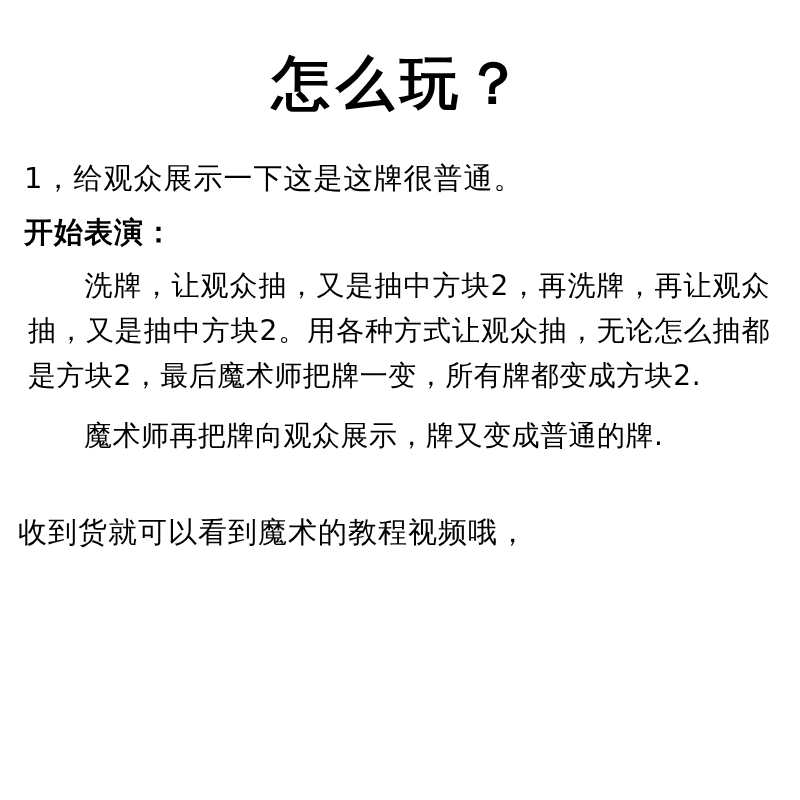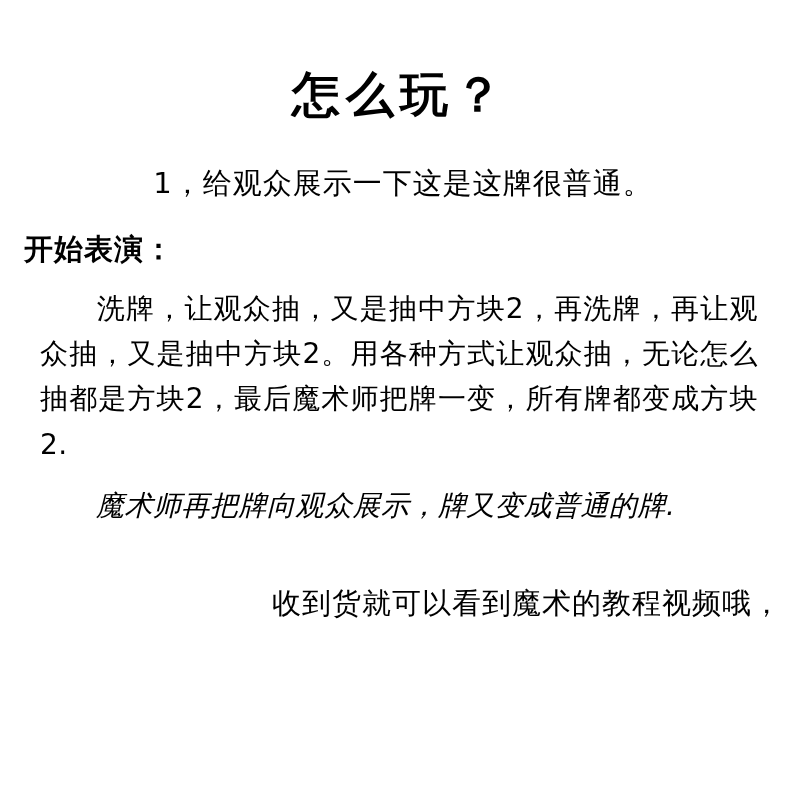--- a/index.html
+++ b/index.html
@@ -16,70 +16,68 @@
   }
   .page {
     position: relative;
     width: 800px;
     height: 800px;
     box-sizing: border-box;
     padding: 0 18px;
   }
   .title {
     text-align: center;
-    font-size: 48px;
+    font-size: 58px;
     font-weight: bold;
     letter-spacing: 6px;
-    margin-top: 68px;
+    margin-top: 52px;
     margin-bottom: 0;
     line-height: 1.1;
     font-family: "DejaVu Sans", "Liberation Sans", sans-serif;
   }
   .steps {
     margin-top: 40px;
     padding-left: 6px;
-    text-align: center;
   }
   .step-line {
     font-size: 29px;
     line-height: 1.55;
     letter-spacing: 1px;
     white-space: nowrap;
   }
   .section-head {
-    margin-top: 24px;
+    margin-top: 12px;
     padding-left: 6px;
     font-size: 29px;
     font-weight: bold;
     letter-spacing: 1px;
     font-family: Liberation Mono, monospace;
   }
   .body-block {
     margin-top: 10px;
     padding-left: 6px;
     padding-right: 8px;
     font-size: 28px;
     line-height: 1.62;
     letter-spacing: 0.5px;
     text-align: justify;
   }
   .indent {
     display: inline-block;
     width: 2em;
   }
   .para {
-    margin: 16px;
+    margin: 4px;
   }
   .para + .para {
     margin-top: 14px;
-    font-style: italic;
   }
   .footer {
     margin-top: 52px;
-    text-align: right;
+    text-align: left;
   }
   .footer-line {
     font-size: 29px;
     line-height: 1.55;
     letter-spacing: 1px;
     font-weight: 500;
   }
 </style>
 </head>
 <body>

